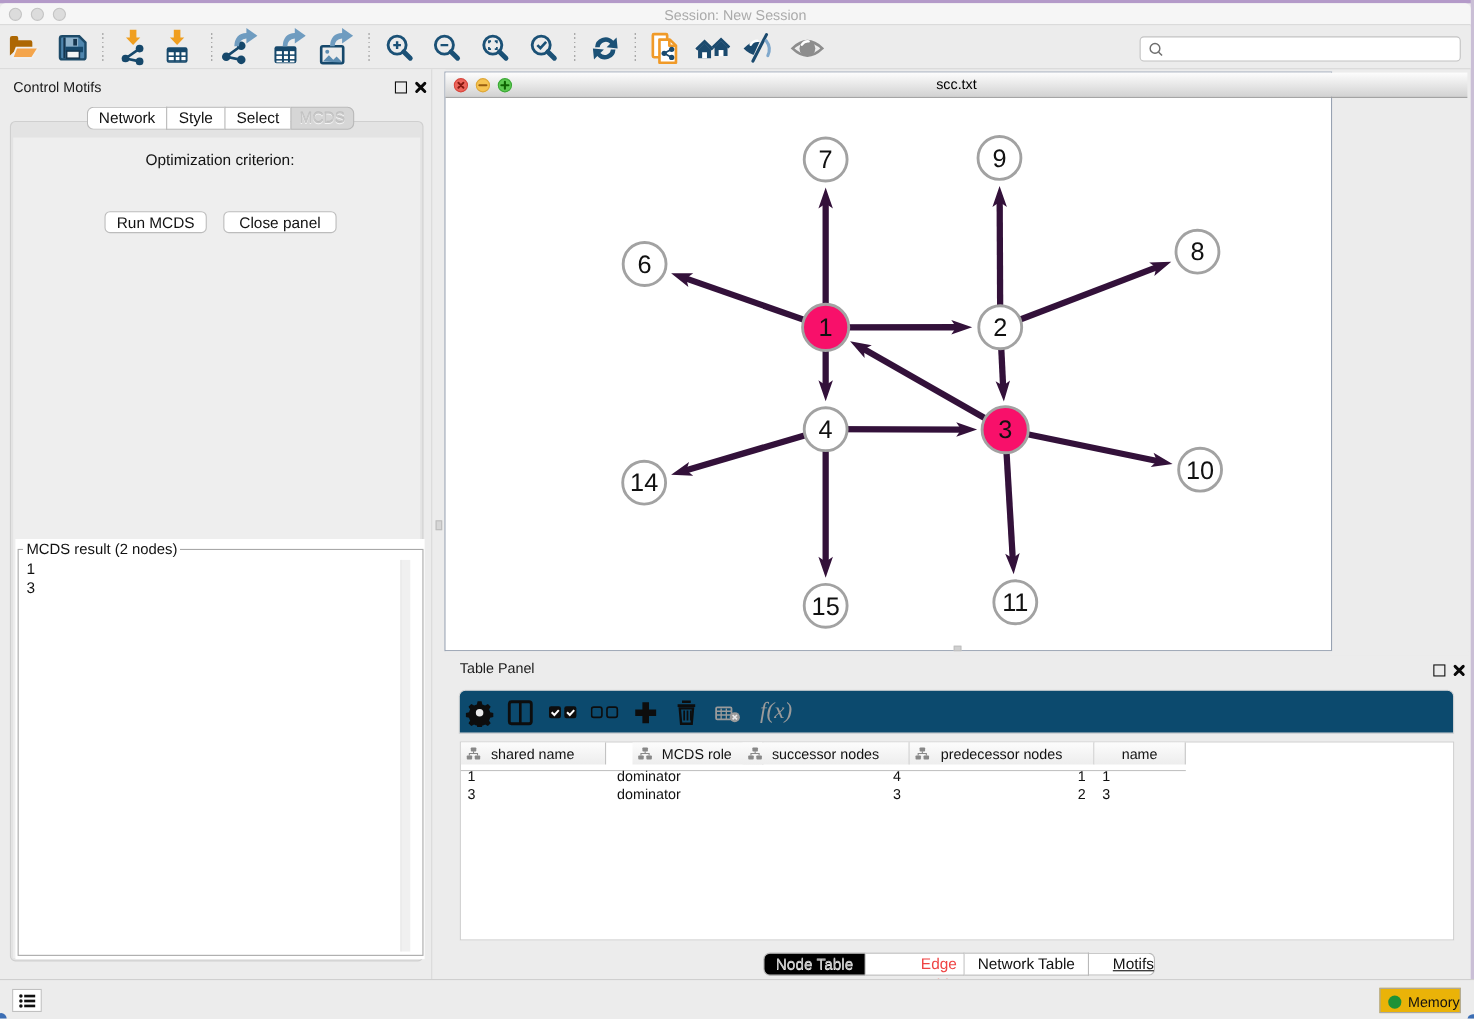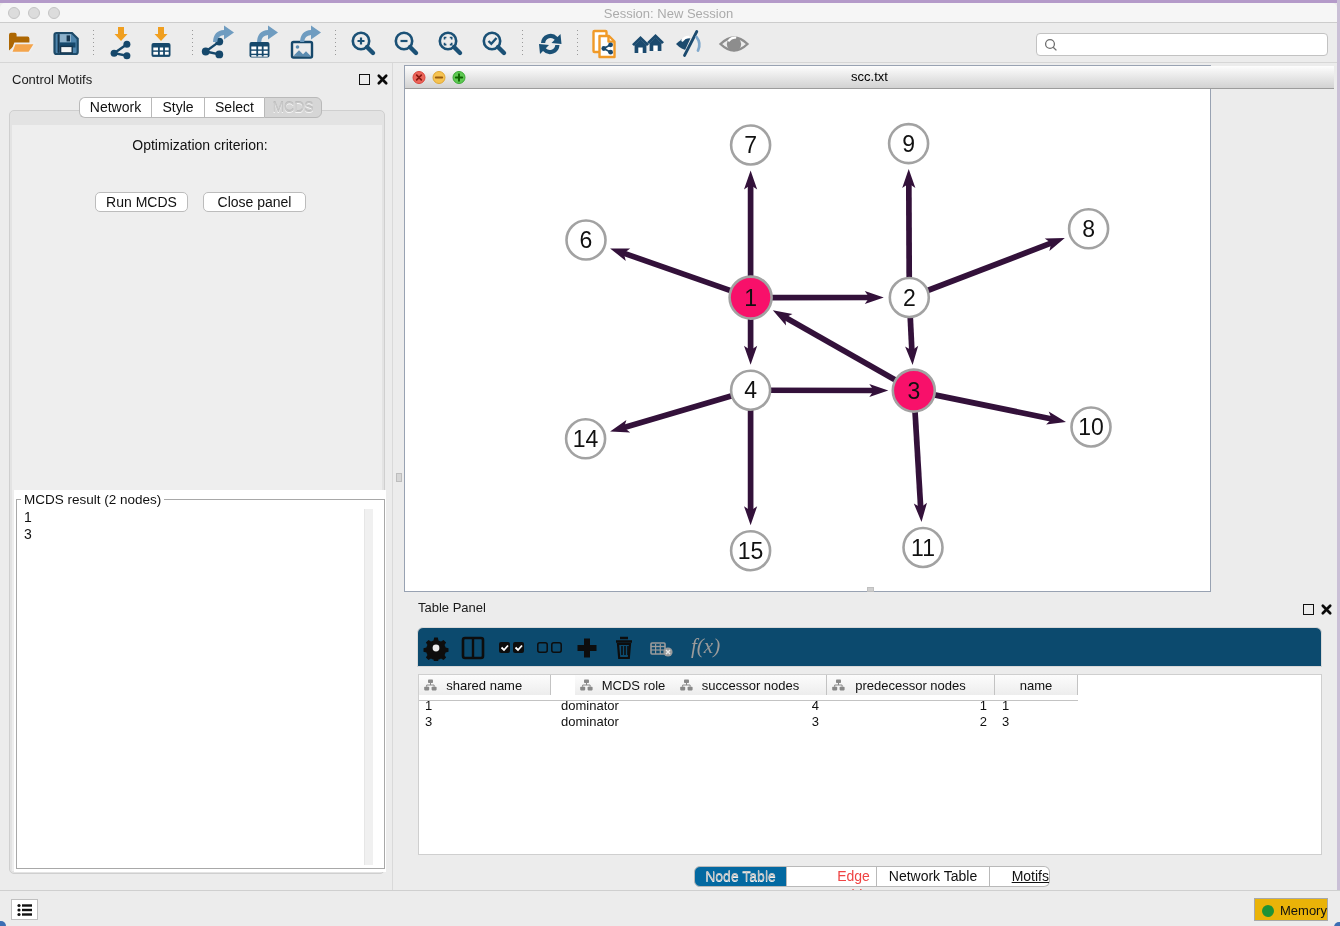--- a/index.html
+++ b/index.html
@@ -367,21 +367,21 @@
       <div style="position:absolute;left:408px;top:22.5px;width:160px;text-align:right;font-size:13px;color:#111;">1</div>
       <div style="position:absolute;left:583px;top:22.5px;font-size:13px;color:#111;">1</div>
       <div style="position:absolute;left:6px;top:38.5px;font-size:13px;color:#111;">3</div>
       <div style="position:absolute;left:142px;top:38.5px;font-size:13px;color:#111;">dominator</div>
       <div style="position:absolute;left:256px;top:38.5px;width:144px;text-align:right;font-size:13px;color:#111;">3</div>
       <div style="position:absolute;left:408px;top:38.5px;width:160px;text-align:right;font-size:13px;color:#111;">2</div>
       <div style="position:absolute;left:583px;top:38.5px;font-size:13px;color:#111;">3</div>
     </div>
 
   <div class="abs" style="left:289px;top:270px;height:21px;display:flex;font-size:14px;" id="bottomtabs">
-    <div style="width:93px;background:#0369a1;border:1px solid #b9b9b9;border-radius:6px 0 0 6px;text-align:center;line-height:19px;color:#c6c6c6;text-shadow:0 1px 0 #f2f2f2;">Node Table</div>
+    <div style="width:93px;background:#000000;border:1px solid #b9b9b9;border-radius:6px 0 0 6px;text-align:center;line-height:19px;color:#c6c6c6;text-shadow:0 1px 0 #f2f2f2;">Node Table</div>
     <div style="width:90px;background:#fff;border:1px solid #b9b9b9;border-left:none;text-align:center;line-height:19px;color:#ef4444;padding-left:44px;">Edge Table</div>
     <div style="width:113px;background:#fff;border:1px solid #b9b9b9;border-left:none;text-align:center;line-height:19px;color:#111;">Network Table</div>
     <div style="width:60px;background:#fff;border:1px solid #b9b9b9;border-left:none;border-radius:0 6px 6px 0;text-align:right;line-height:19px;color:#111;text-decoration:underline;">Motifs</div>
   </div>
 </div>
 
 <div class="abs" style="left:0;top:890px;width:1340px;height:36px;background:#ececec;border-top:1px solid #cfcfcf;">
   <div class="abs" style="left:11px;top:8px;width:27px;height:21px;background:#fff;border:1px solid #c0c0c0;">
     <svg class="abs" style="left:5px;top:3px;" width="16" height="14" viewBox="0 0 16 14">
       <circle cx="2" cy="2.5" r="1.6" fill="#111"></circle>

